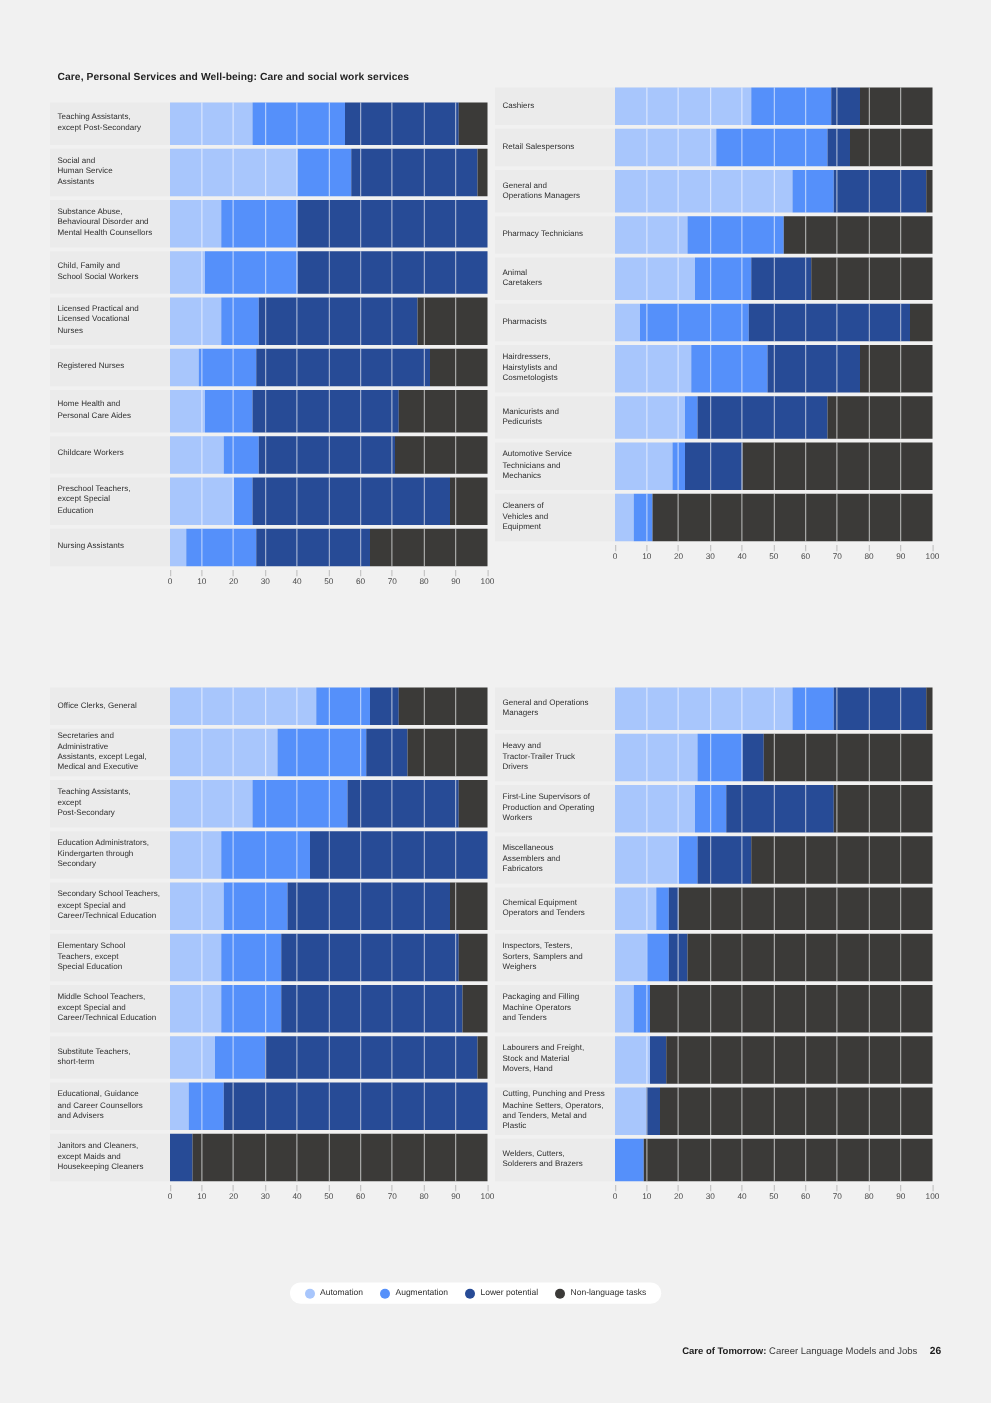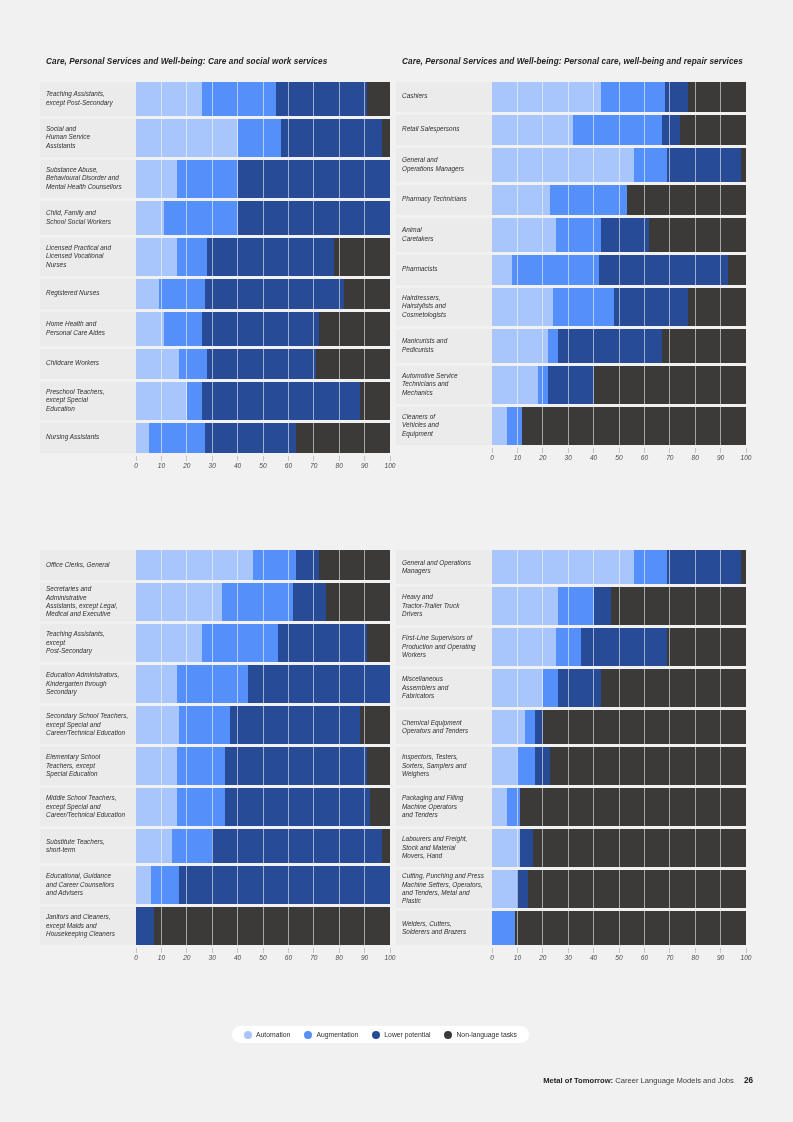--- a/index.html
+++ b/index.html
@@ -7,21 +7,21 @@
     width:793px;height:1122px;
     background:#f1f1f1;
     font-family:"Liberation Sans","DejaVu Sans",sans-serif;
     color:#2b2b2b;
     overflow:hidden;
     position:relative;
   }
   .page{position:relative;width:793px;height:1122px;}
 
   
-  .panel{position:absolute;font-style:italic;}
+  .panel{position:absolute;}
   .panel-title{
     font-size:8.2px;font-weight:700;color:#232323;
     line-height:11.5px;letter-spacing:0.01em;
     margin:0 0 0 6px;
   }
   .chart{position:relative;margin-top:14px;}
   .row{
     display:flex;align-items:stretch;
     position:relative;
     margin-bottom:3px;
@@ -341,21 +341,20 @@
           <span class="ticklabel" style="left: 80%;">80</span>
           <span class="tickmark" style="left: calc(90% - 0.5px);"></span>
           <span class="ticklabel" style="left: 90%;">90</span>
           <span class="tickmark" style="left: calc(100% - 0.5px);"></span>
           <span class="ticklabel" style="left: 100%;">100</span>
         </div>
       </div>
   </div>
 
   <div class="panel" style="left:396px;top:56px;width:350px;">
-    <div class="panel-title">Care, Personal Services and Well-being: Personal care, well-being and repair services</div>
     <div class="chart">
         <div class="row" style="height: 30px;">
           <div class="row-label">
             <span>Cashiers</span>
           </div>
           <div class="bar-track">
             <div class="seg s-auto" style="width: 43%;"></div>
             <div class="seg s-aug" style="width: 25%;"></div>
             <div class="seg s-low" style="width: 9%;"></div>
             <div class="seg s-non" style="width: 23%;"></div>
@@ -1098,19 +1097,19 @@
         <span class="legend-text">Lower potential</span>
       </span>
       <span class="legend-item">
         <span class="legend-dot" style="background: rgb(59, 58, 56);"></span>
         <span class="legend-text">Non-language tasks</span>
       </span>
     </div>
 
   <div class="footer">
     <div>
-      <span class="footer-strong">Metal of Tomorrow:</span>
+      <span class="footer-strong">Care of Tomorrow:</span>
       <span>Career Language Models and Jobs</span>
     </div>
     <span class="footer-pageno">26</span>
   </div>
 
 </div>
 
 </body></html>

